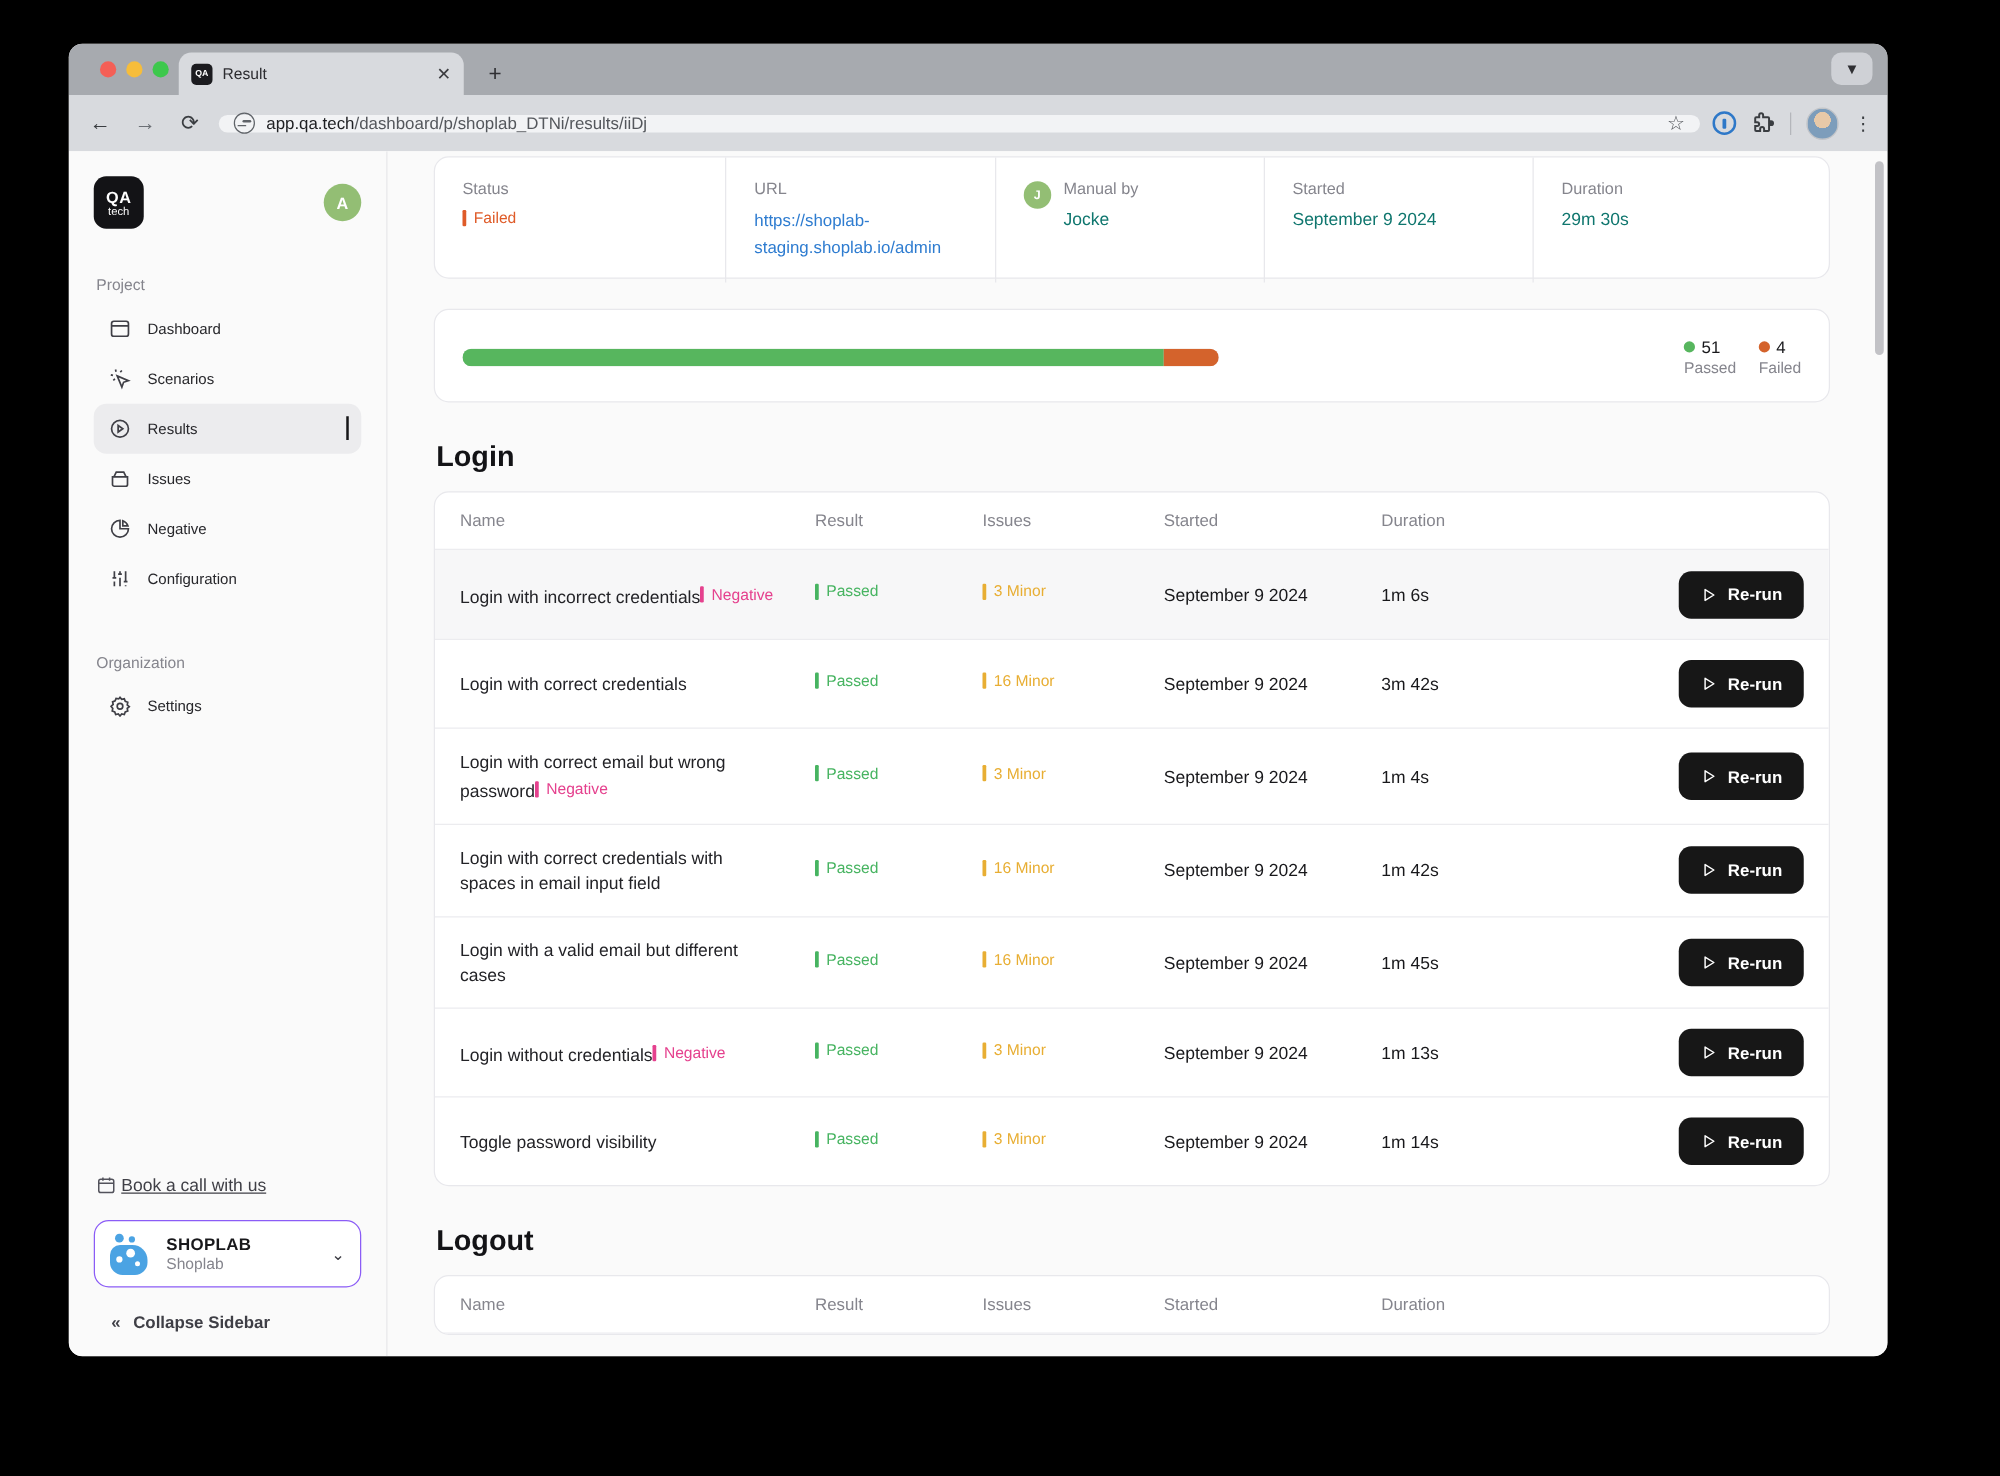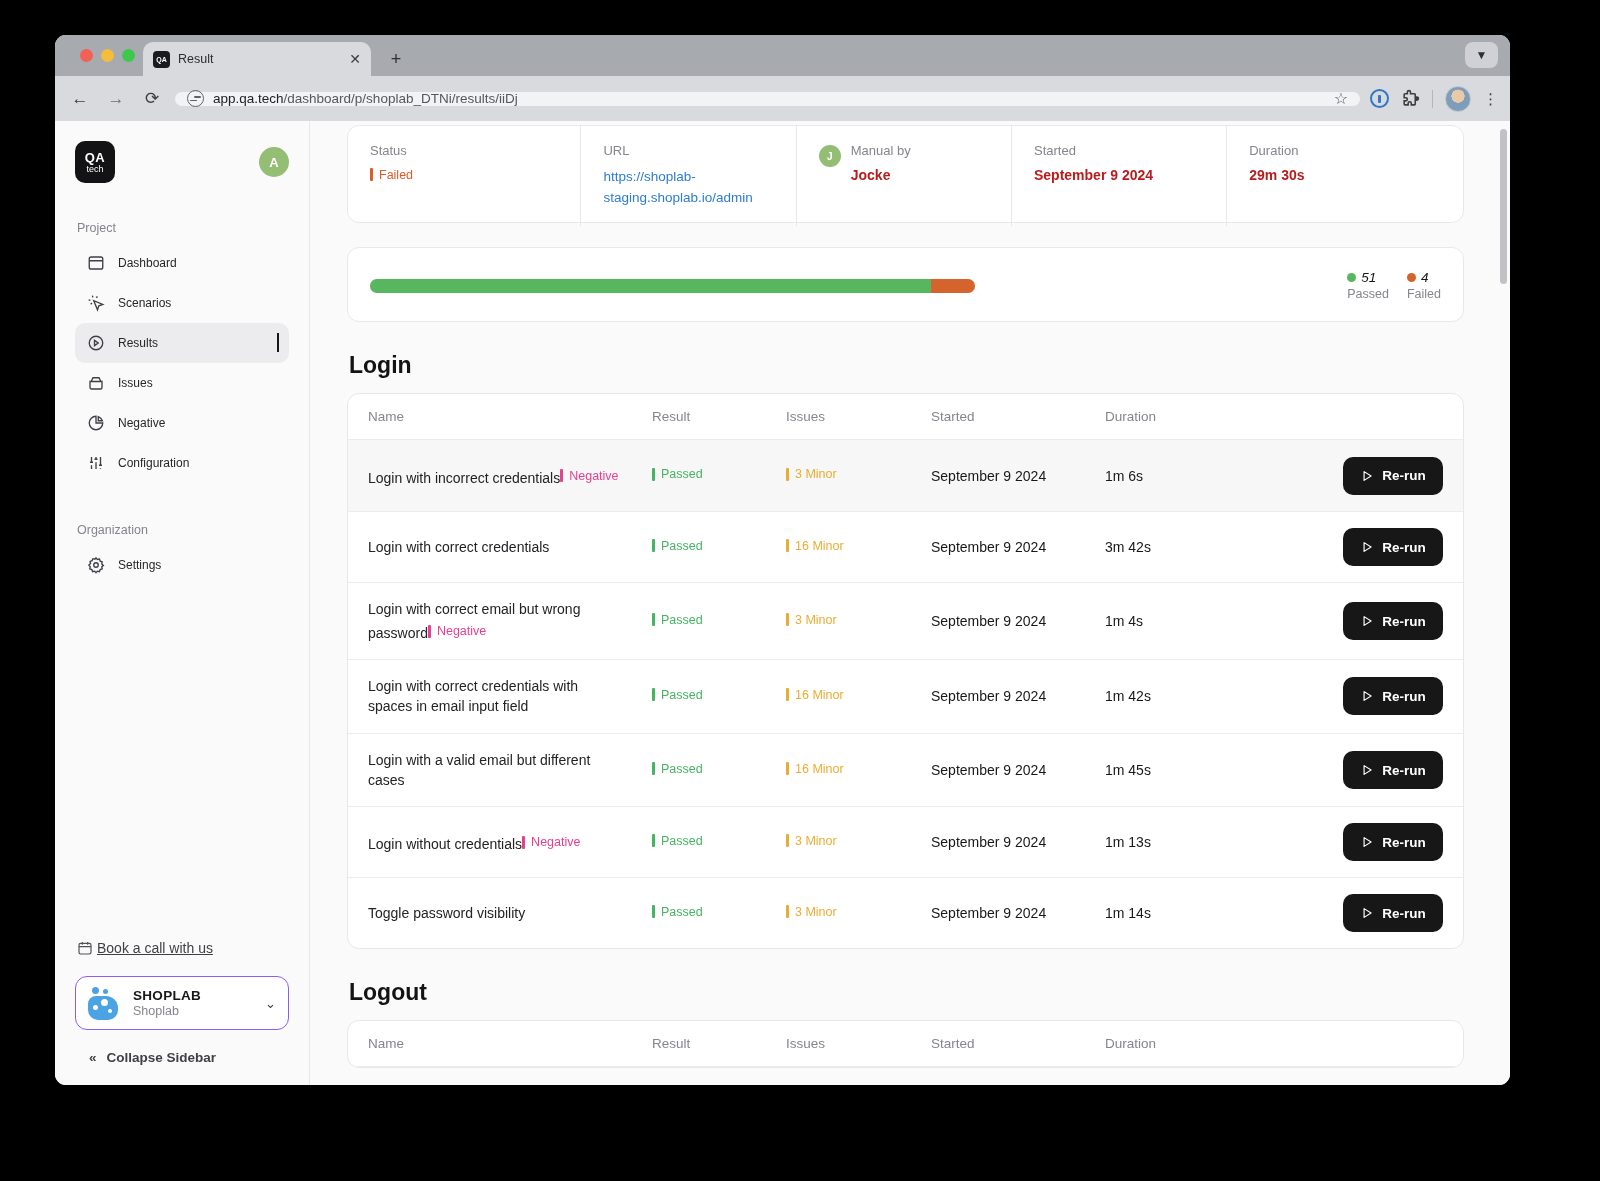--- a/index.html
+++ b/index.html
@@ -68,39 +68,39 @@
   .ws-chev { color:#3f3f46; font-size:13px; }
   .collapse { display:flex; align-items:center; gap:10px; margin:20px 0 0 14px; font-size:13.5px; font-weight:bold; color:#3f3f46; }
 
   
   .main { flex:1; padding:4px 46px 0 37px; overflow:hidden; }
   .card { background:#fff; border:1px solid #e8e8ec; border-radius:12px; }
   .summary { display:grid; grid-template-columns:1.08fr 1fr 1fr 1fr 1.1fr; height:98px; }
   .sum-col { padding:17px 22px; }
   .sum-col + .sum-col { border-left:1px solid #e8e8ec; }
   .sum-label { font-size:13px; color:#85858d; margin-bottom:9px; }
-  .sum-value { font-size:14px; color:#b91c1c; font-weight:700; }
+  .sum-value { font-size:14px; color:#0f766e; font-weight:400; }
   .badge { display:inline-flex; align-items:center; gap:6px; font-size:12.5px; font-weight:500; }
   .badge::before { content:""; width:3px; height:13px; border-radius:1px; background:currentColor; }
   .badge.failed { color:#df5b28; }
   .badge.passed { color:#47b461; }
   .badge.minor  { color:#e8ae33; }
   .badge.negative { color:#e5418e; }
   .link { font-size:13.5px; color:#2e7cd0; font-weight:500; line-height:1.55; }
   .manual { display:flex; gap:10px; }
   .avatar-j { width:22px; height:22px; border-radius:50%; background:#93be74; color:#fff; font-size:10px; font-weight:bold; display:flex; align-items:center; justify-content:center; margin-top:2px; }
 
   .runs-card { margin-top:24px; padding:18px 22px 20px; display:flex; justify-content:space-between; align-items:flex-start; }
   .runs-title { font-size:19px; font-weight:bold; color:#131316; }
   .progress { width:605px; height:14px; border-radius:7px; background:#e5e5e8; overflow:hidden; display:flex; margin-top:13px; }
   .progress .seg-pass { background:#57b65e; height:100%; }
   .progress .seg-fail { background:#d4632c; height:100%; flex:1; }
   .legend { display:flex; gap:18px; margin-top:4px; }
   .leg { text-align:left; }
-  .leg-top { display:flex; align-items:center; gap:5px; font-size:13.5px; color:#18181b;font-style:italic; }
+  .leg-top { display:flex; align-items:center; gap:5px; font-size:13.5px; color:#18181b; }
   .dot { width:9px; height:9px; border-radius:50%; }
   .dot.g { background:#57b65e; } .dot.o { background:#d4632c; }
   .leg-sub { font-size:12.5px; color:#85858d; margin-top:2px; }
 
   .section-h { font-size:23px; font-weight:bold; color:#131316; margin:30px 0 14px 2px; }
   .table-card { overflow:hidden; }
   .thead { display:grid; grid-template-columns:minmax(0,1fr) 134px 145px 174px 218px 120px; padding:15px 20px; border-bottom:1px solid #ececef; }
   .th { font-size:13.5px; color:#85858d; }
   .trow { display:grid; grid-template-columns:minmax(0,1fr) 134px 145px 174px 218px 120px; padding:16px 20px; align-items:center; min-height:71px; }
   .trow + .trow { border-top:1px solid #ececef; }

